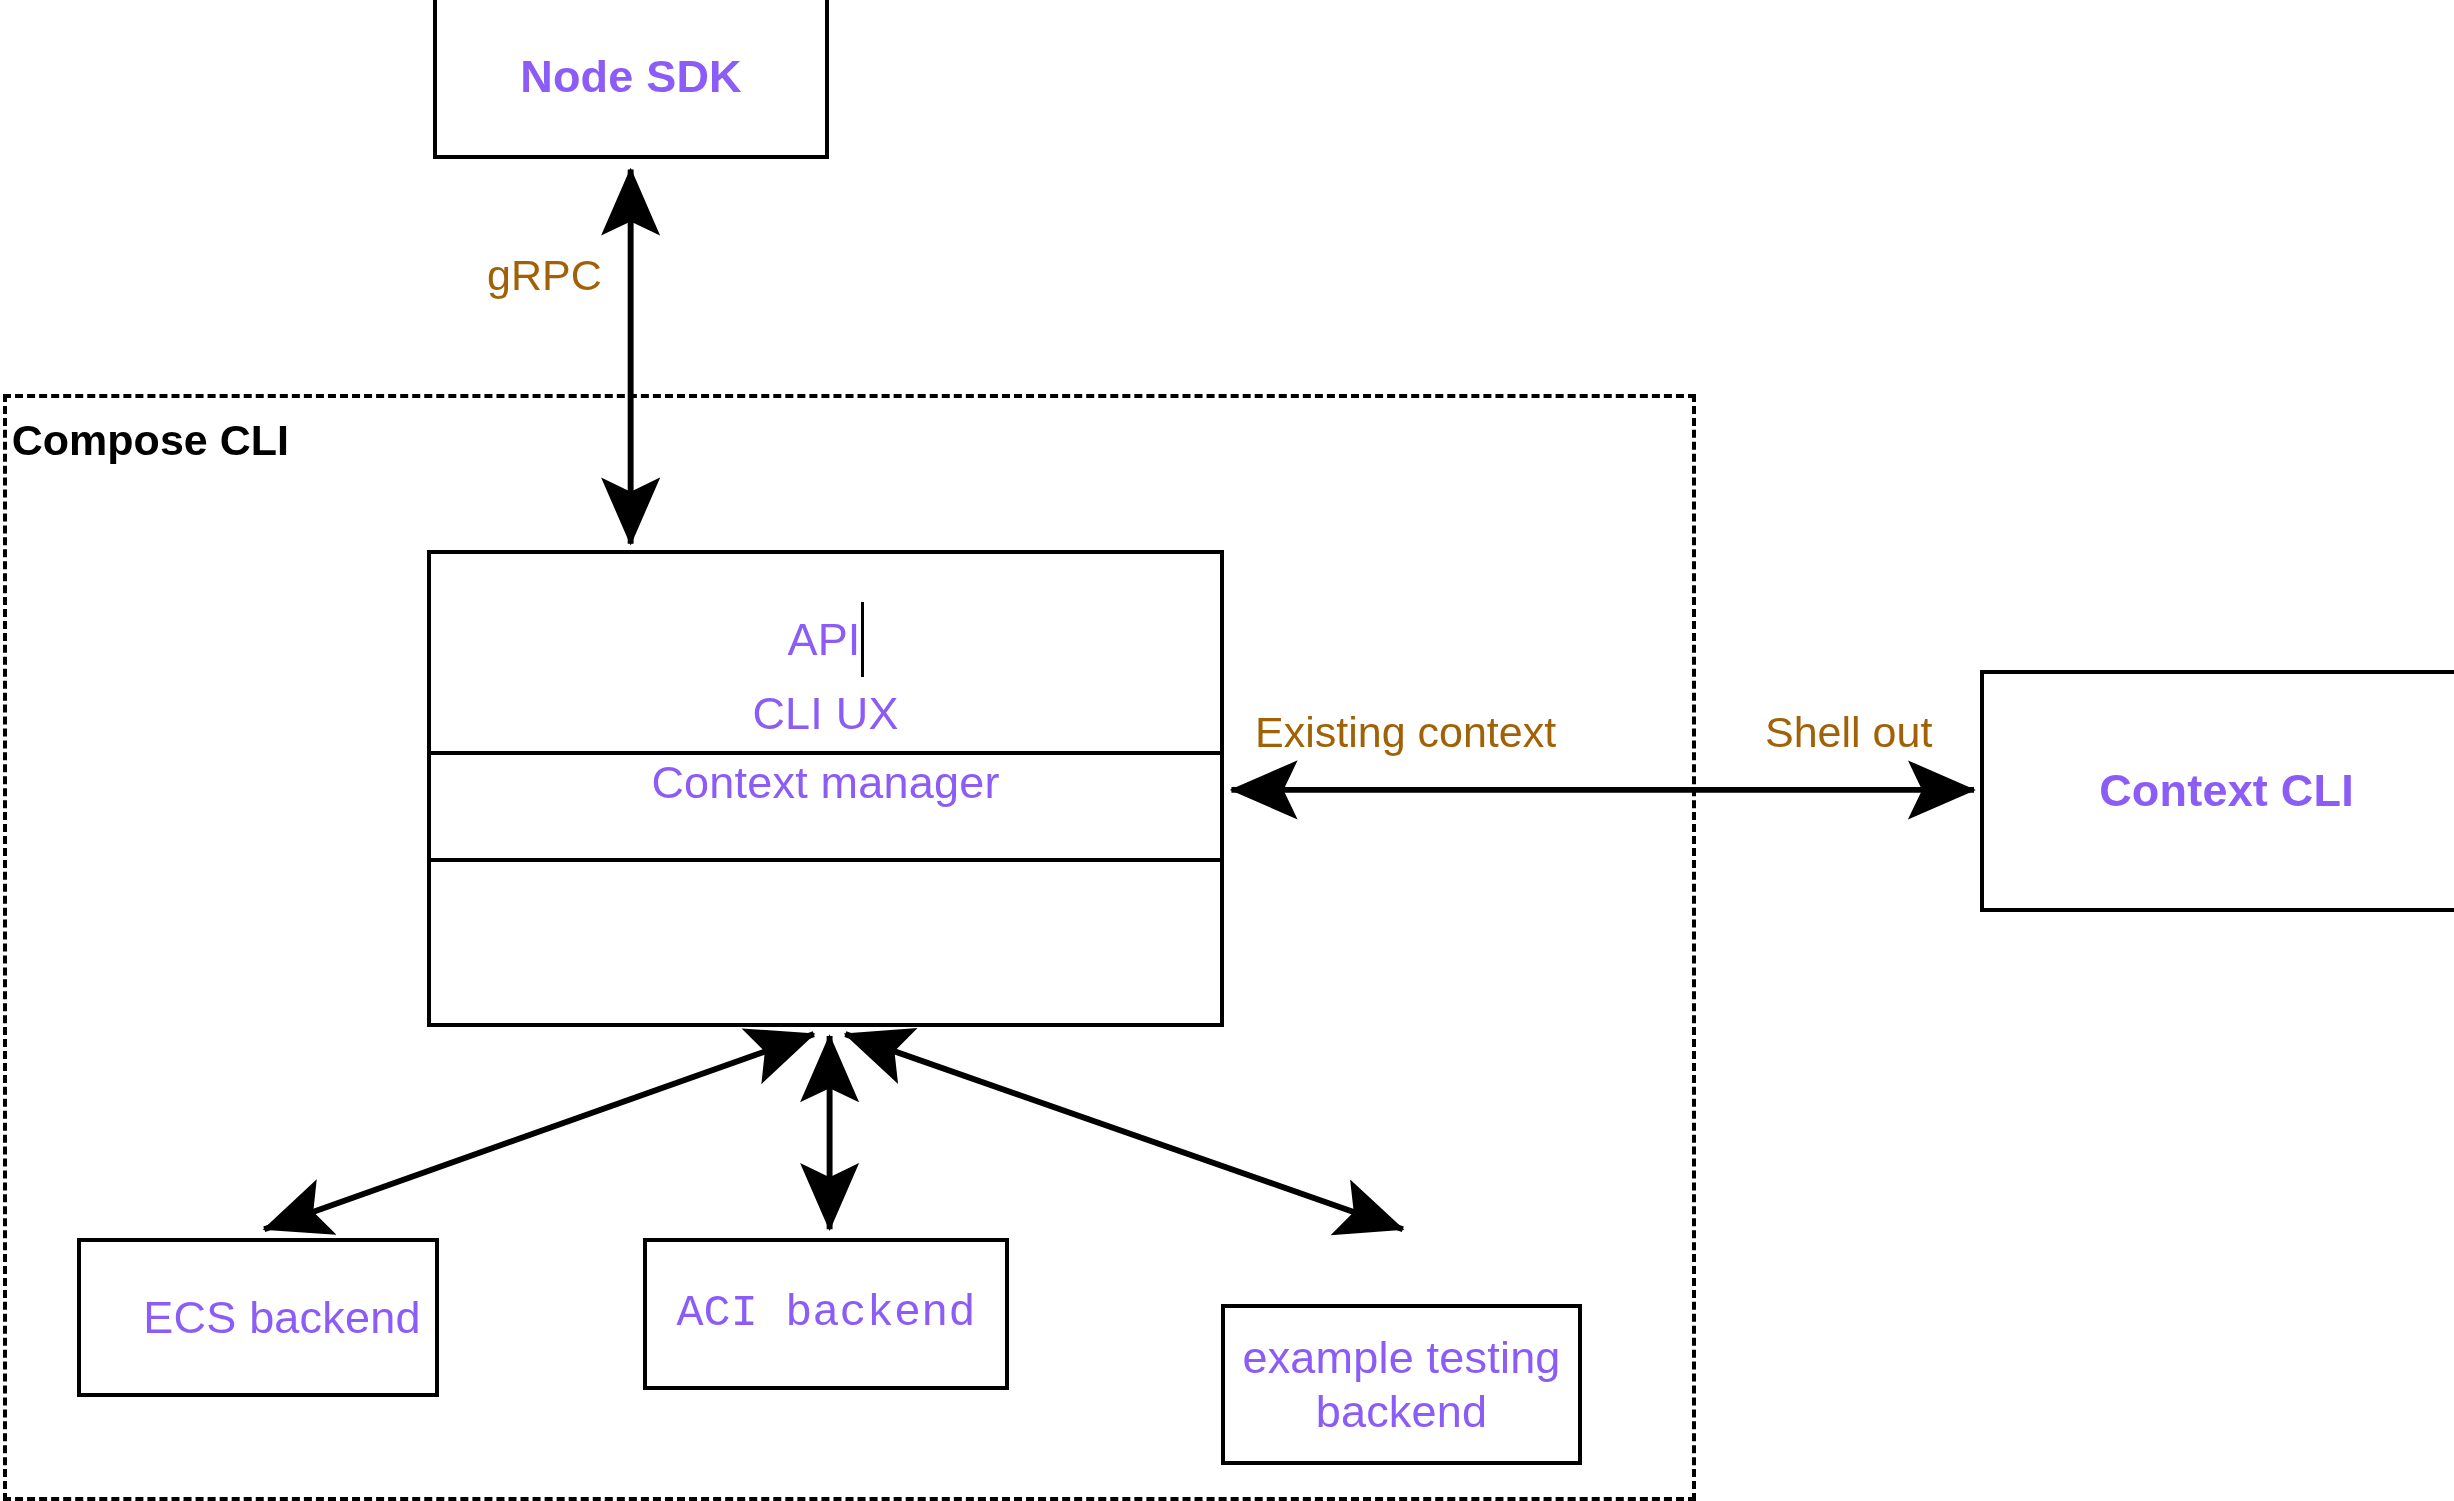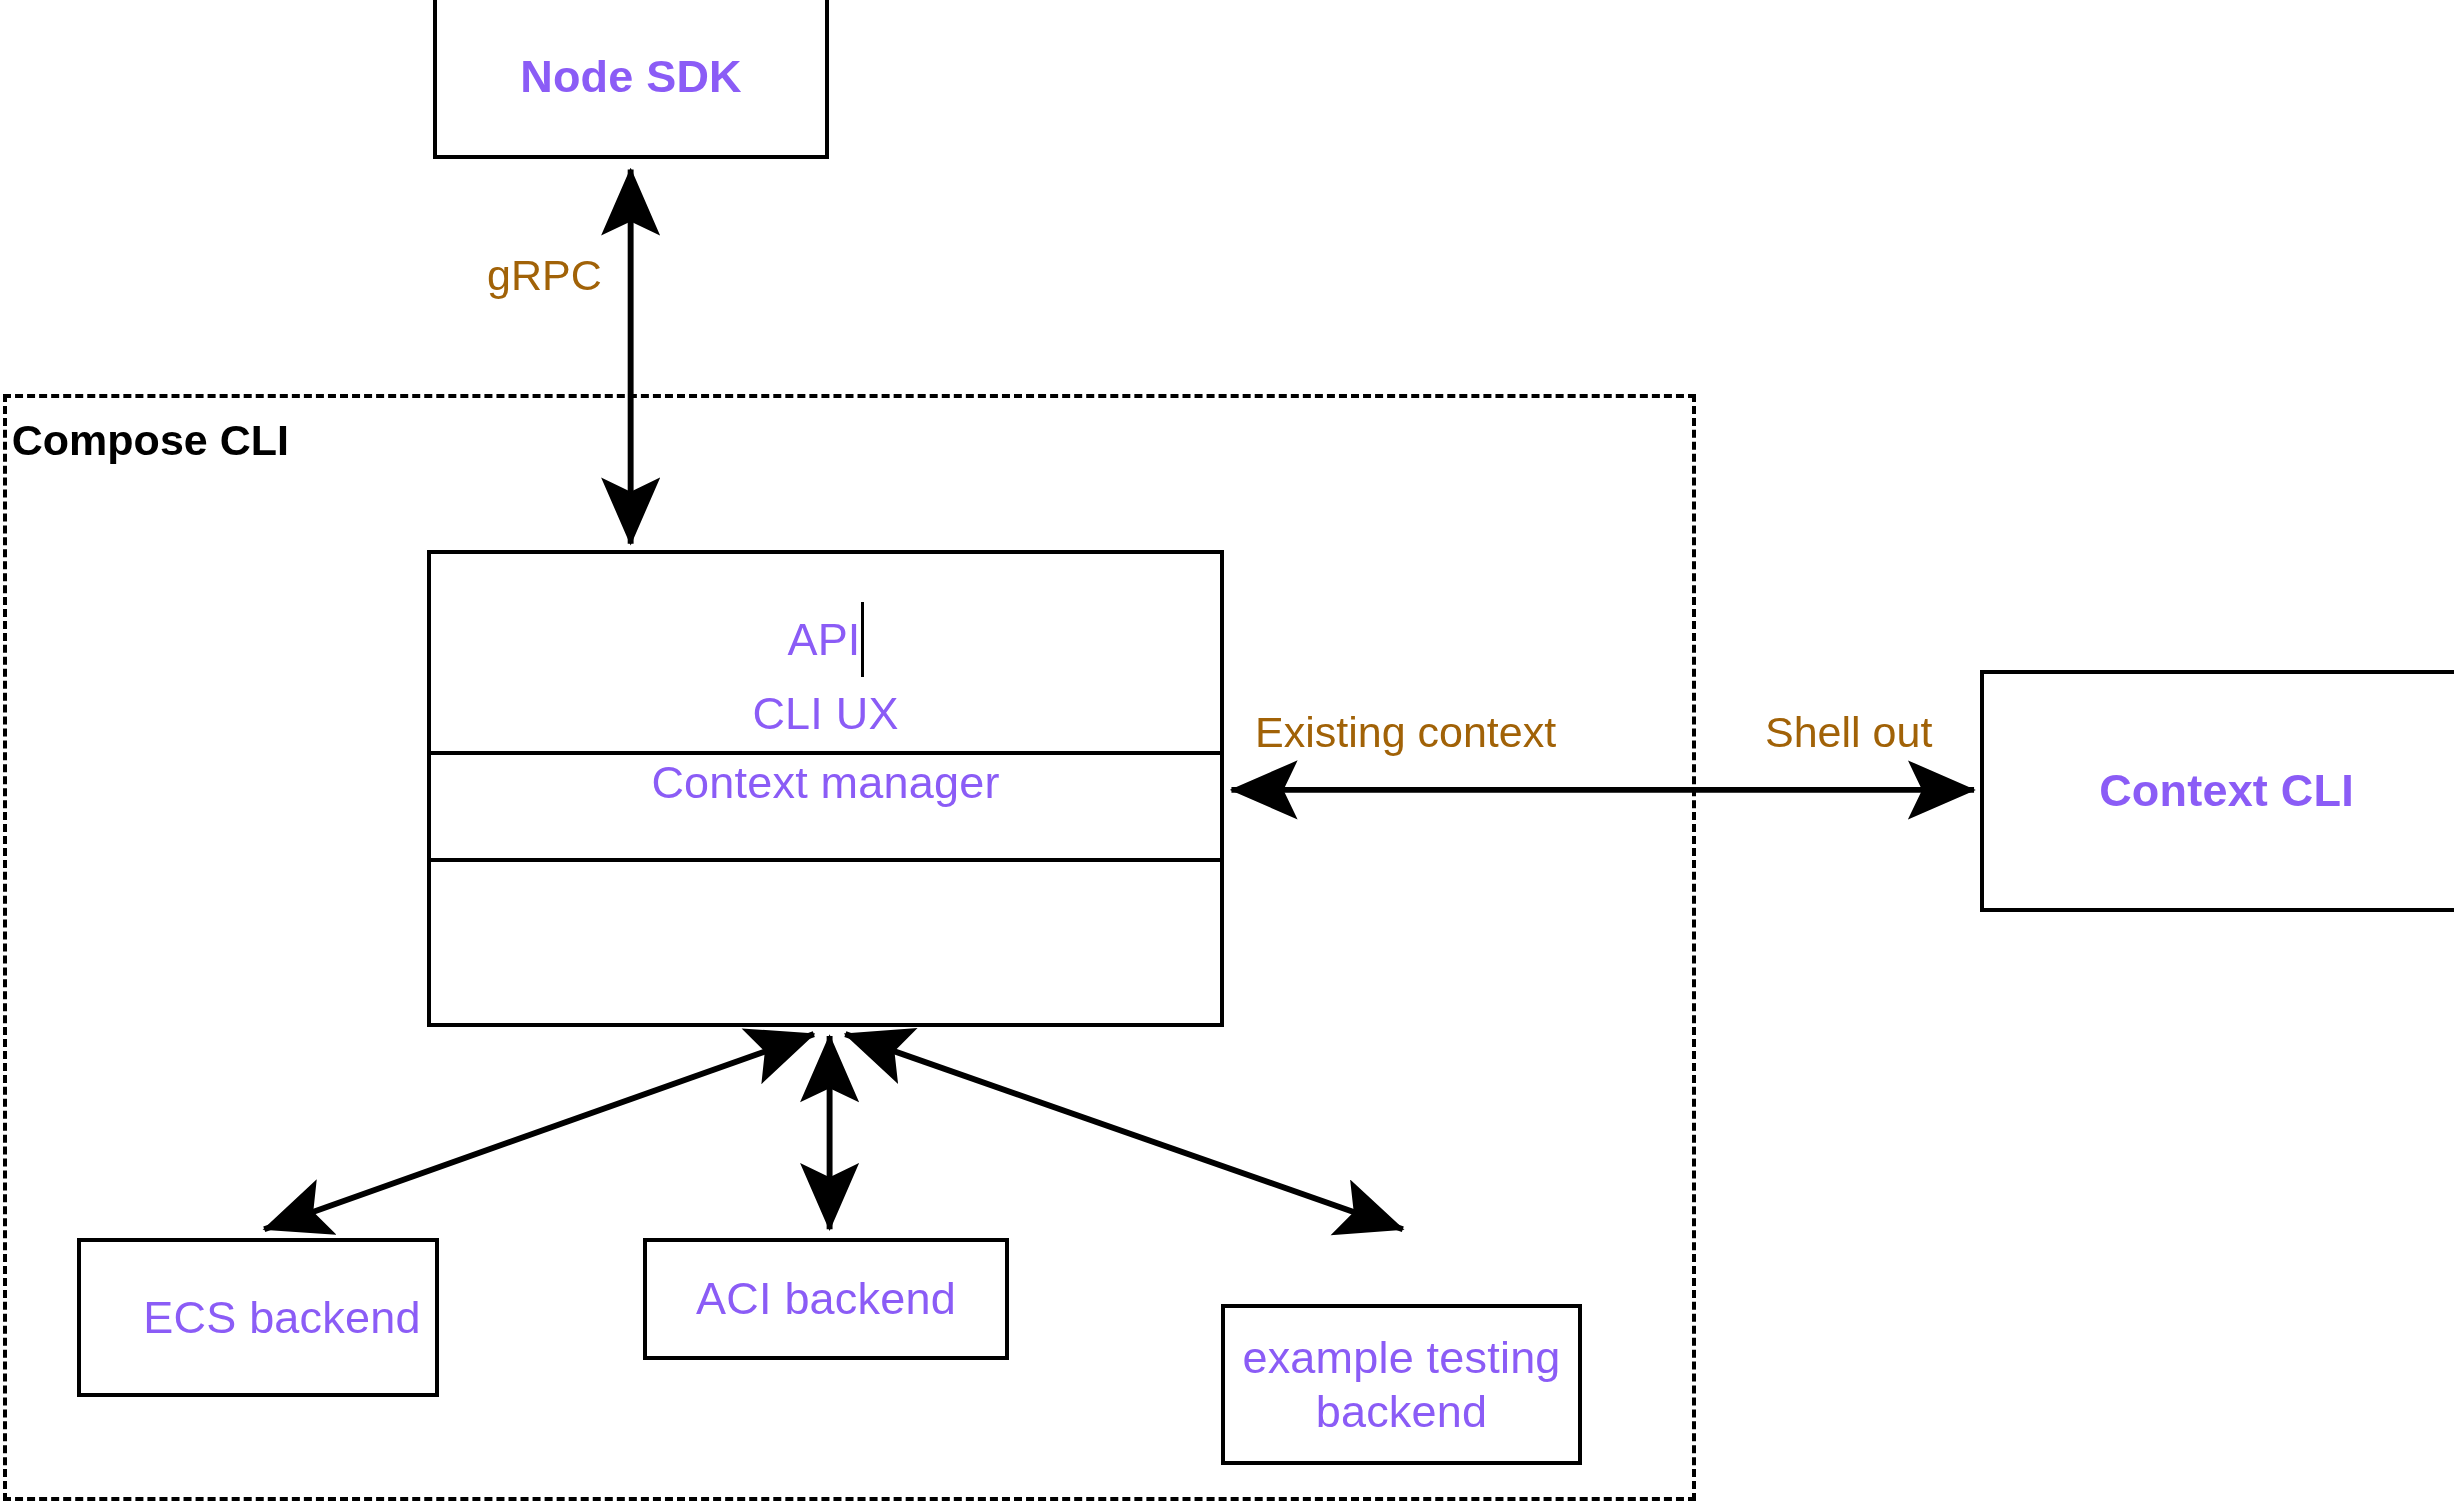--- a/index.html
+++ b/index.html
@@ -107,21 +107,22 @@
     left: 77px;
     top: 1238px;
     width: 362px;
     height: 159px;
     padding-left: 48px;
   }
   #aci-backend-box {
     left: 643px;
     top: 1238px;
     width: 366px;
-    height: 122px;
+    height: 152px;
+    font-family: Liberation Mono, monospace;
   }
   #example-backend-box {
     left: 1221px;
     top: 1304px;
     width: 361px;
     height: 161px;
   }
 
   
   #compose-cli-group {

